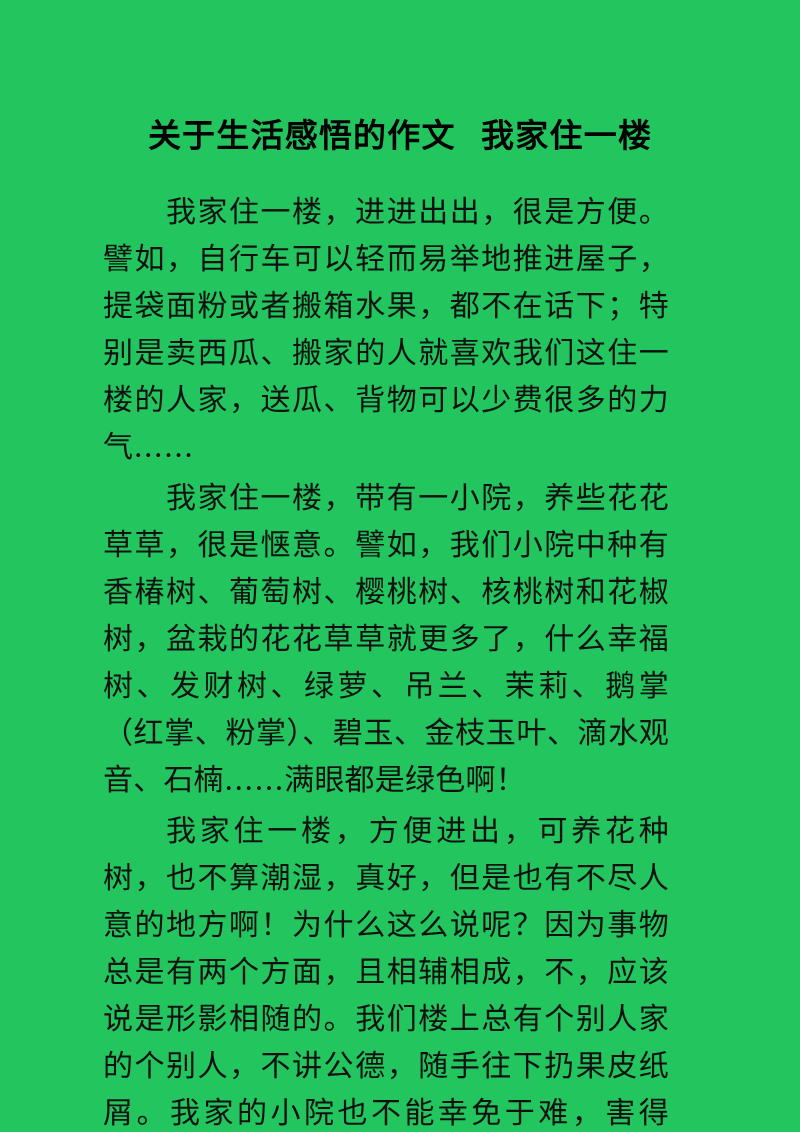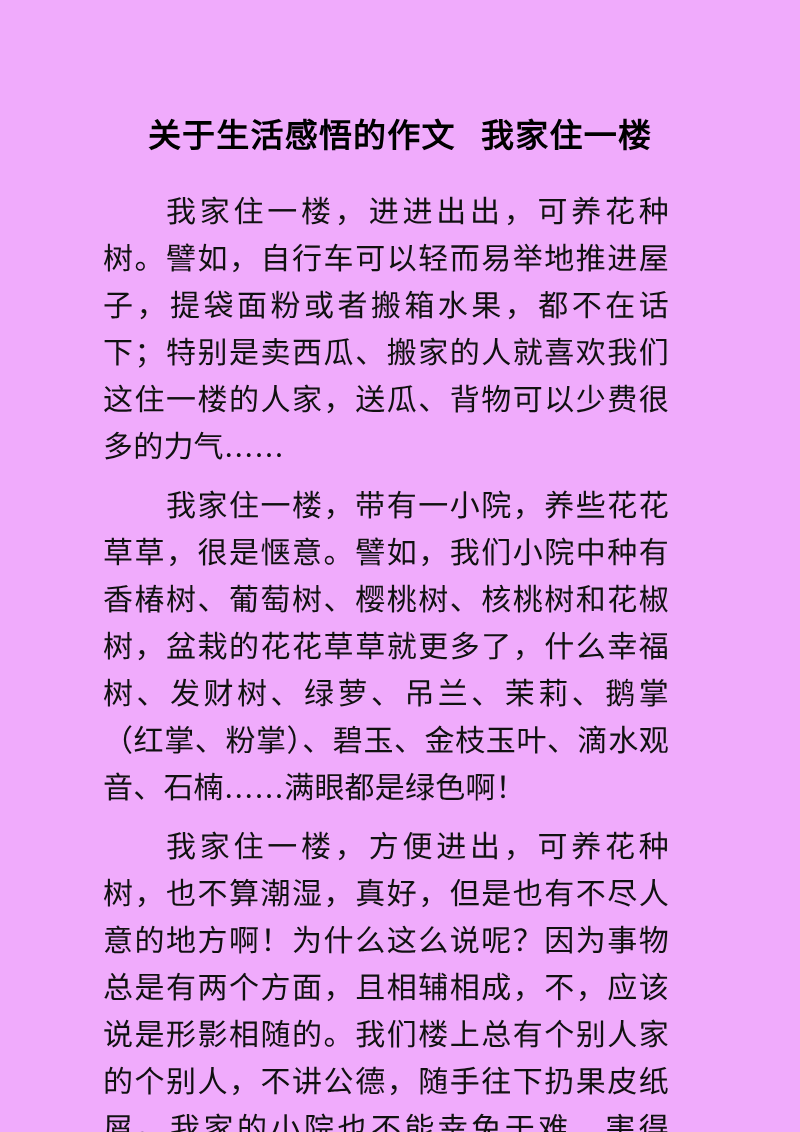--- a/index.html
+++ b/index.html
@@ -44,29 +44,29 @@
     color: #111111;
     text-align: justify;
     text-justify: inter-character;
     text-indent: 63px;
     margin: 0;
     letter-spacing: 0.2px;
     word-break: break-all;
     -webkit-font-smoothing: none;
   }
   .para + .para {
-    margin-top: 12px;
+    margin-top: 4px;
   }
 </style>
 </head>
 <body>
 
-<div class="page" style="background: #f0abfc; width: 800px; height: 1132px; padding-left: 32px;">
+<div class="page" style="background: #22c55e; width: 800px; height: 1132px; padding-left: 32px;">
 
   <h1 class="doc-title">关于生活感悟的作文  我家住一楼</h1>
 
   <div class="body-block">
-    <p class="para" style="color: rgb(17, 17, 17);">我家住一楼，进进出出，可养花种树。譬如，自行车可以轻而易举地推进屋子，提袋面粉或者搬箱水果，都不在话下；特别是卖西瓜、搬家的人就喜欢我们这住一楼的人家，送瓜、背物可以少费很多的力气……</p>
+    <p class="para" style="color: rgb(17, 17, 17);">我家住一楼，进进出出，很是方便。譬如，自行车可以轻而易举地推进屋子，提袋面粉或者搬箱水果，都不在话下；特别是卖西瓜、搬家的人就喜欢我们这住一楼的人家，送瓜、背物可以少费很多的力气……</p>
     <p class="para" style="color: rgb(17, 17, 17);">我家住一楼，带有一小院，养些花花草草，很是惬意。譬如，我们小院中种有香椿树、葡萄树、樱桃树、核桃树和花椒树，盆栽的花花草草就更多了，什么幸福树、发财树、绿萝、吊兰、茉莉、鹅掌（红掌、粉掌）、碧玉、金枝玉叶、滴水观音、石楠……满眼都是绿色啊！</p>
     <p class="para" style="color: rgb(17, 17, 17);">我家住一楼，方便进出，可养花种树，也不算潮湿，真好，但是也有不尽人意的地方啊！为什么这么说呢？因为事物总是有两个方面，且相辅相成，不，应该说是形影相随的。我们楼上总有个别人家的个别人，不讲公德，随手往下扔果皮纸屑。我家的小院也不能幸免于难，害得我，三天两头儿得去收拾那些垃圾。还有，我们家小院种的花草树木多，</p>
   </div>
 
 </div>
 
 </body></html>

